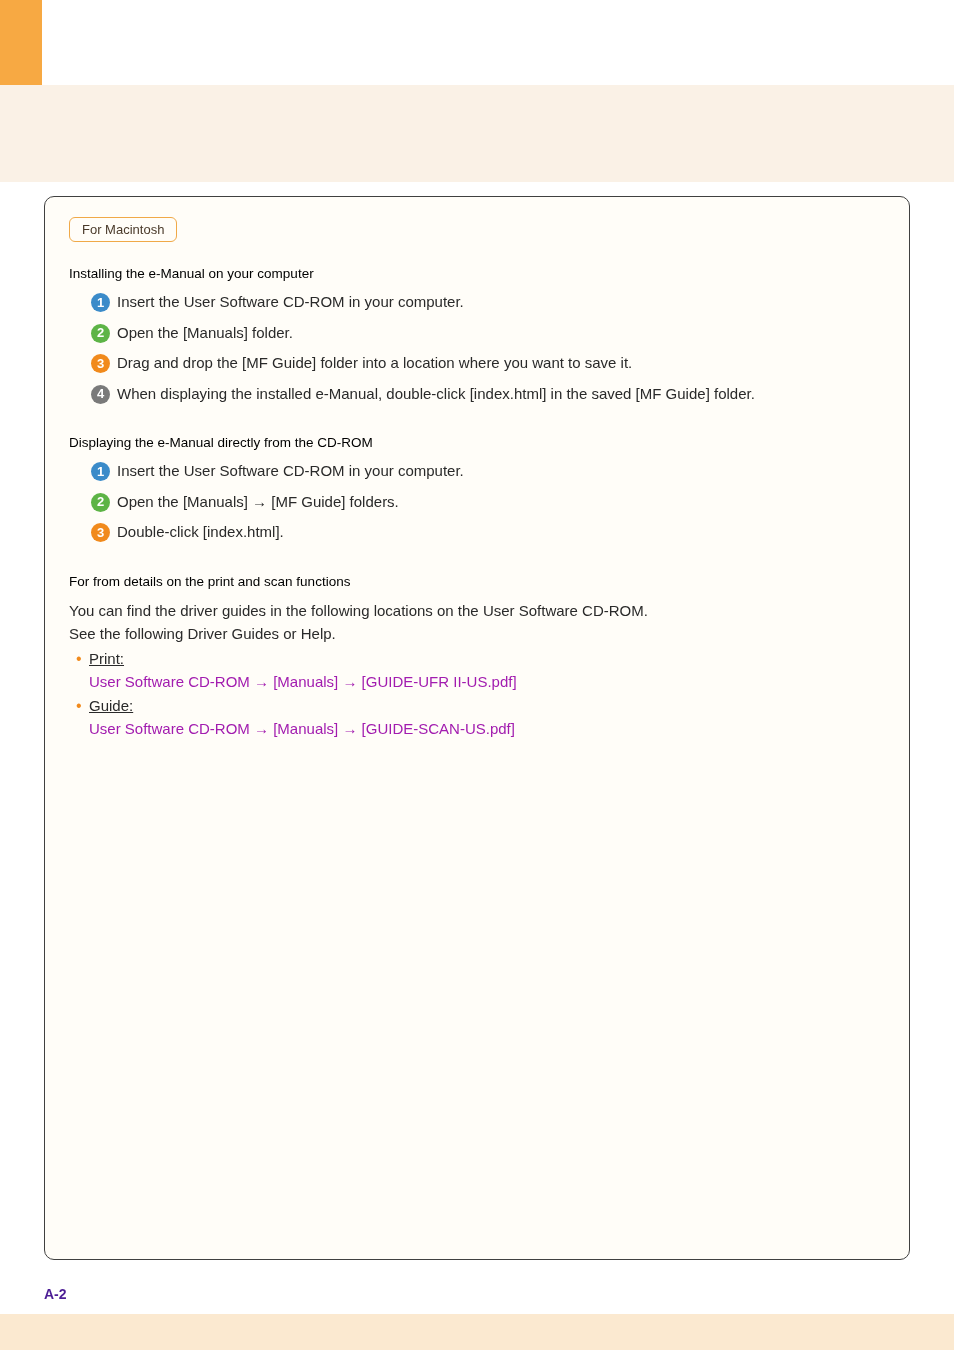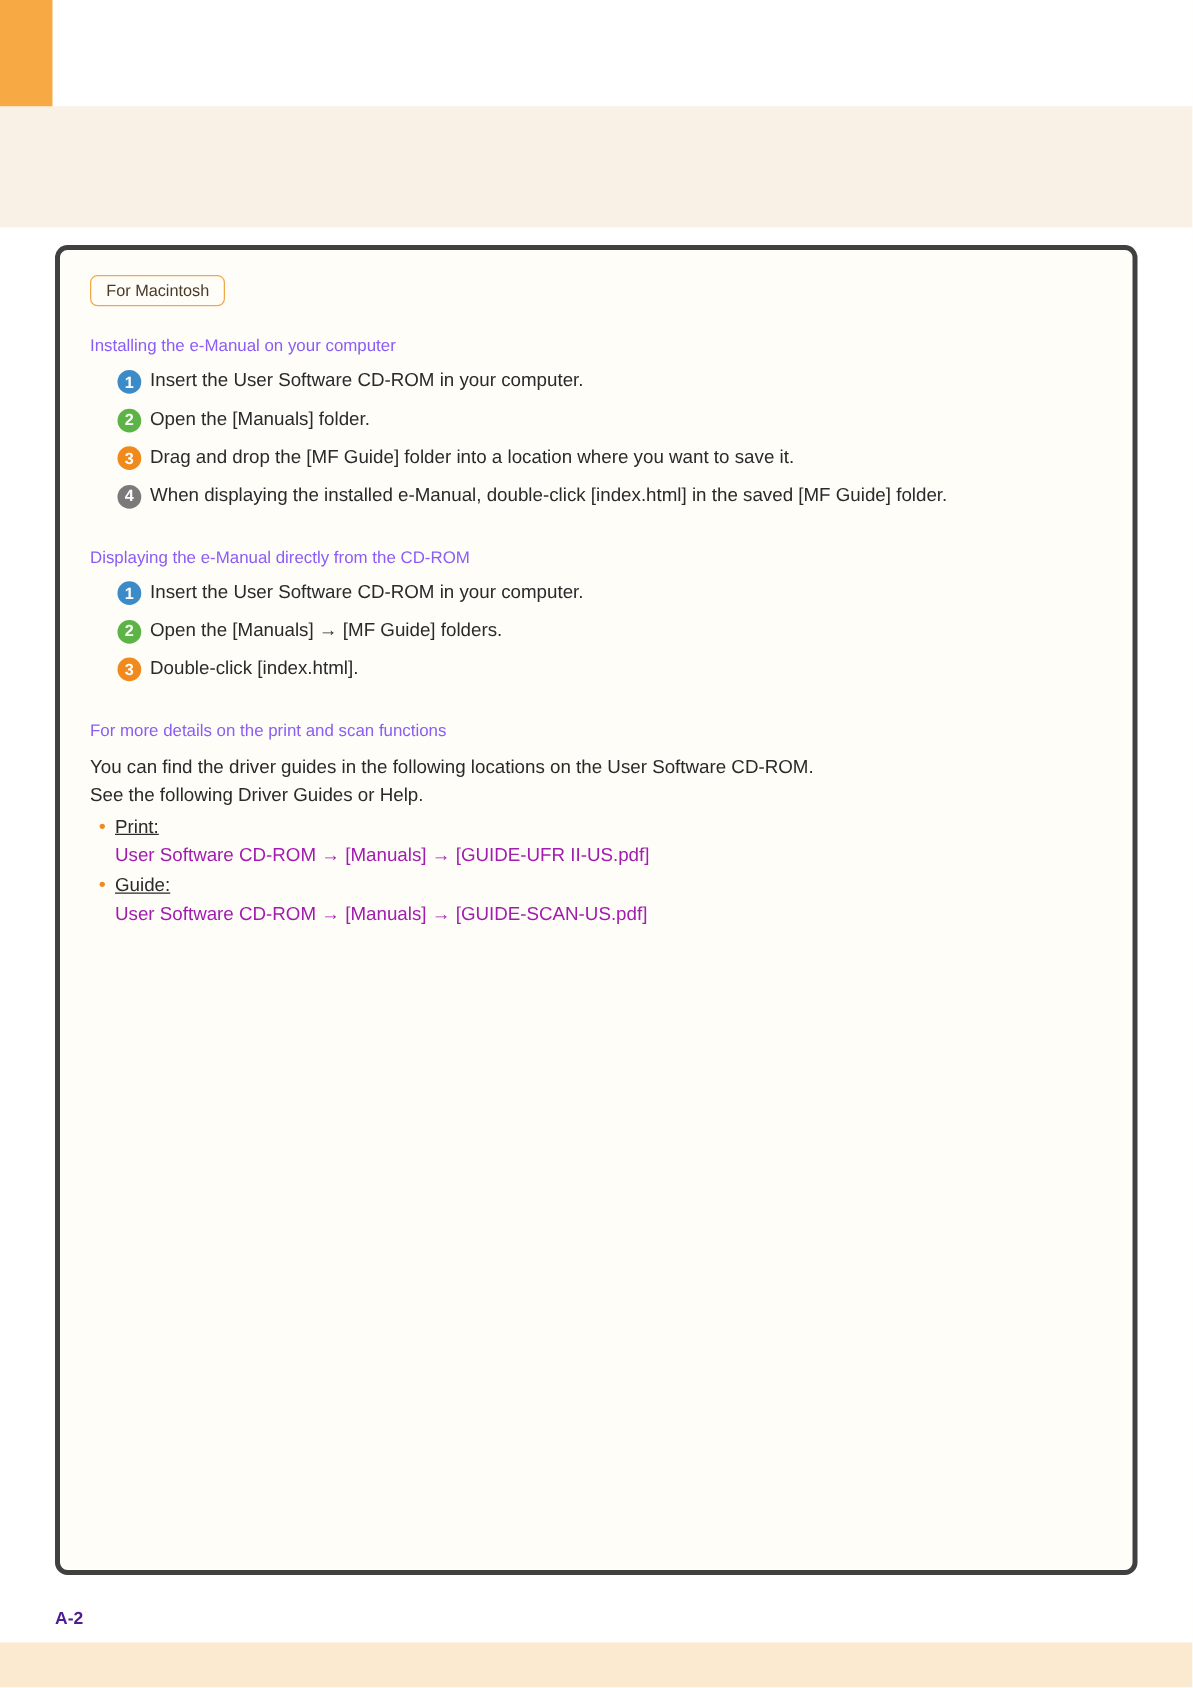--- a/index.html
+++ b/index.html
@@ -26,37 +26,37 @@
       top: 85px; left: 0; right: 0;
       height: 97px;
       background: #faf1e6;
     }
     .content-box {
       position: absolute;
       top: 196px;
       left: 44px;
       right: 44px;
       bottom: 90px;
-      border: 4px solid #404040;
+      border: 1px solid #404040;
       border-radius: 10px;
       background: #fffdf8;
       padding: 20px 24px;
     }
     .tab-label {
       display: inline-block;
       border: 1px solid #f0a948;
       border-radius: 6px;
       padding: 4px 12px 4px 12px;
       font-size: 13px;
       color: #4a3a2a;
       background: #fffdf8;
       margin-bottom: 18px;
     }
     .section-title {
-      color: #8b5cf6;
+      color: #000000;
       font-size: 13.5px;
       margin-bottom: 10px;
       margin-top: 6px;
     }
     .steps {
       margin-left: 22px;
       margin-bottom: 30px;
     }
     .step {
       display: flex;
@@ -169,21 +169,21 @@
     <div class="step">
       <span class="step-num c2">2</span>
       <span>Open the [Manuals] → [MF Guide] folders.</span>
     </div>
     <div class="step">
       <span class="step-num c3">3</span>
       <span>Double-click [index.html].</span>
     </div>
   </div>
 
-  <div class="section-title">For more details on the print and scan functions</div>
+  <div class="section-title">For from details on the print and scan functions</div>
   <div class="body-text">You can find the driver guides in the following locations on the User Software CD-ROM.</div>
   <div class="body-text">See the following Driver Guides or Help.</div>
   <div class="bullet-list">
     <div class="bullet-item">Print:</div>
     <div class="bullet-sub">User Software CD-ROM → [Manuals] → [GUIDE-UFR II-US.pdf]</div>
     <div class="bullet-item">Guide:</div>
     <div class="bullet-sub">User Software CD-ROM → [Manuals] → [GUIDE-SCAN-US.pdf]</div>
   </div>
 
 </div>

